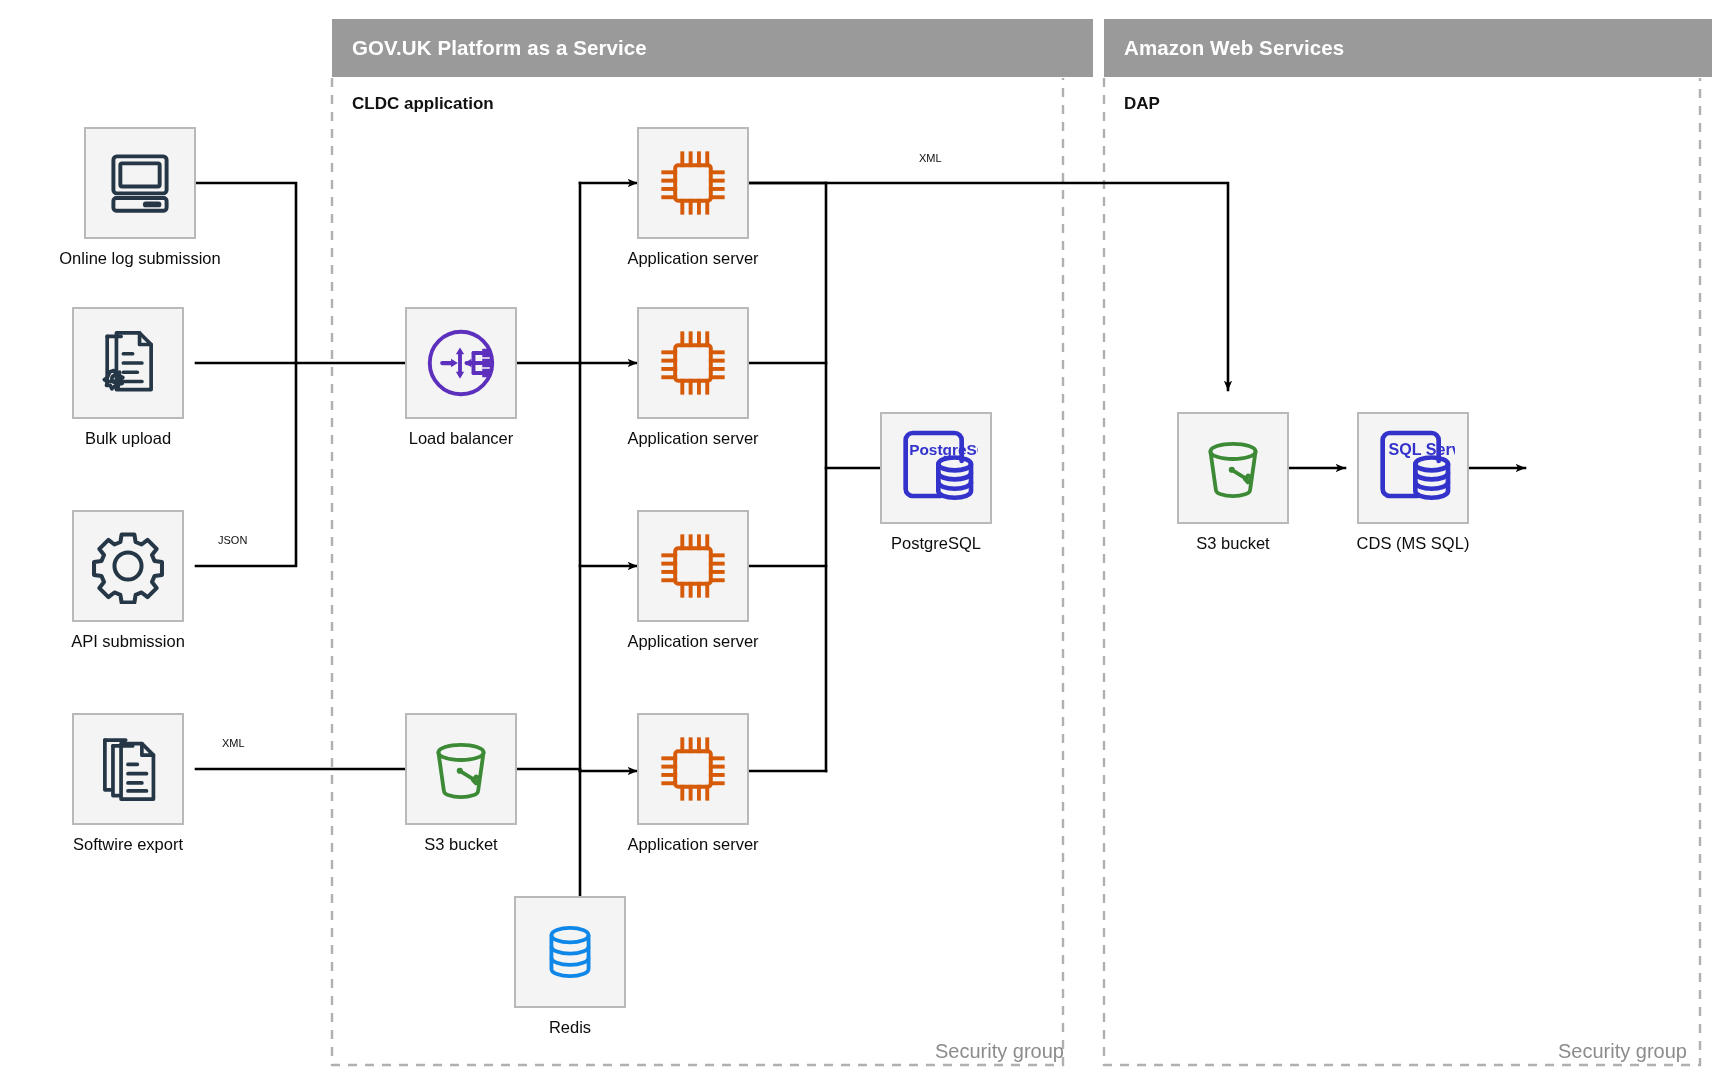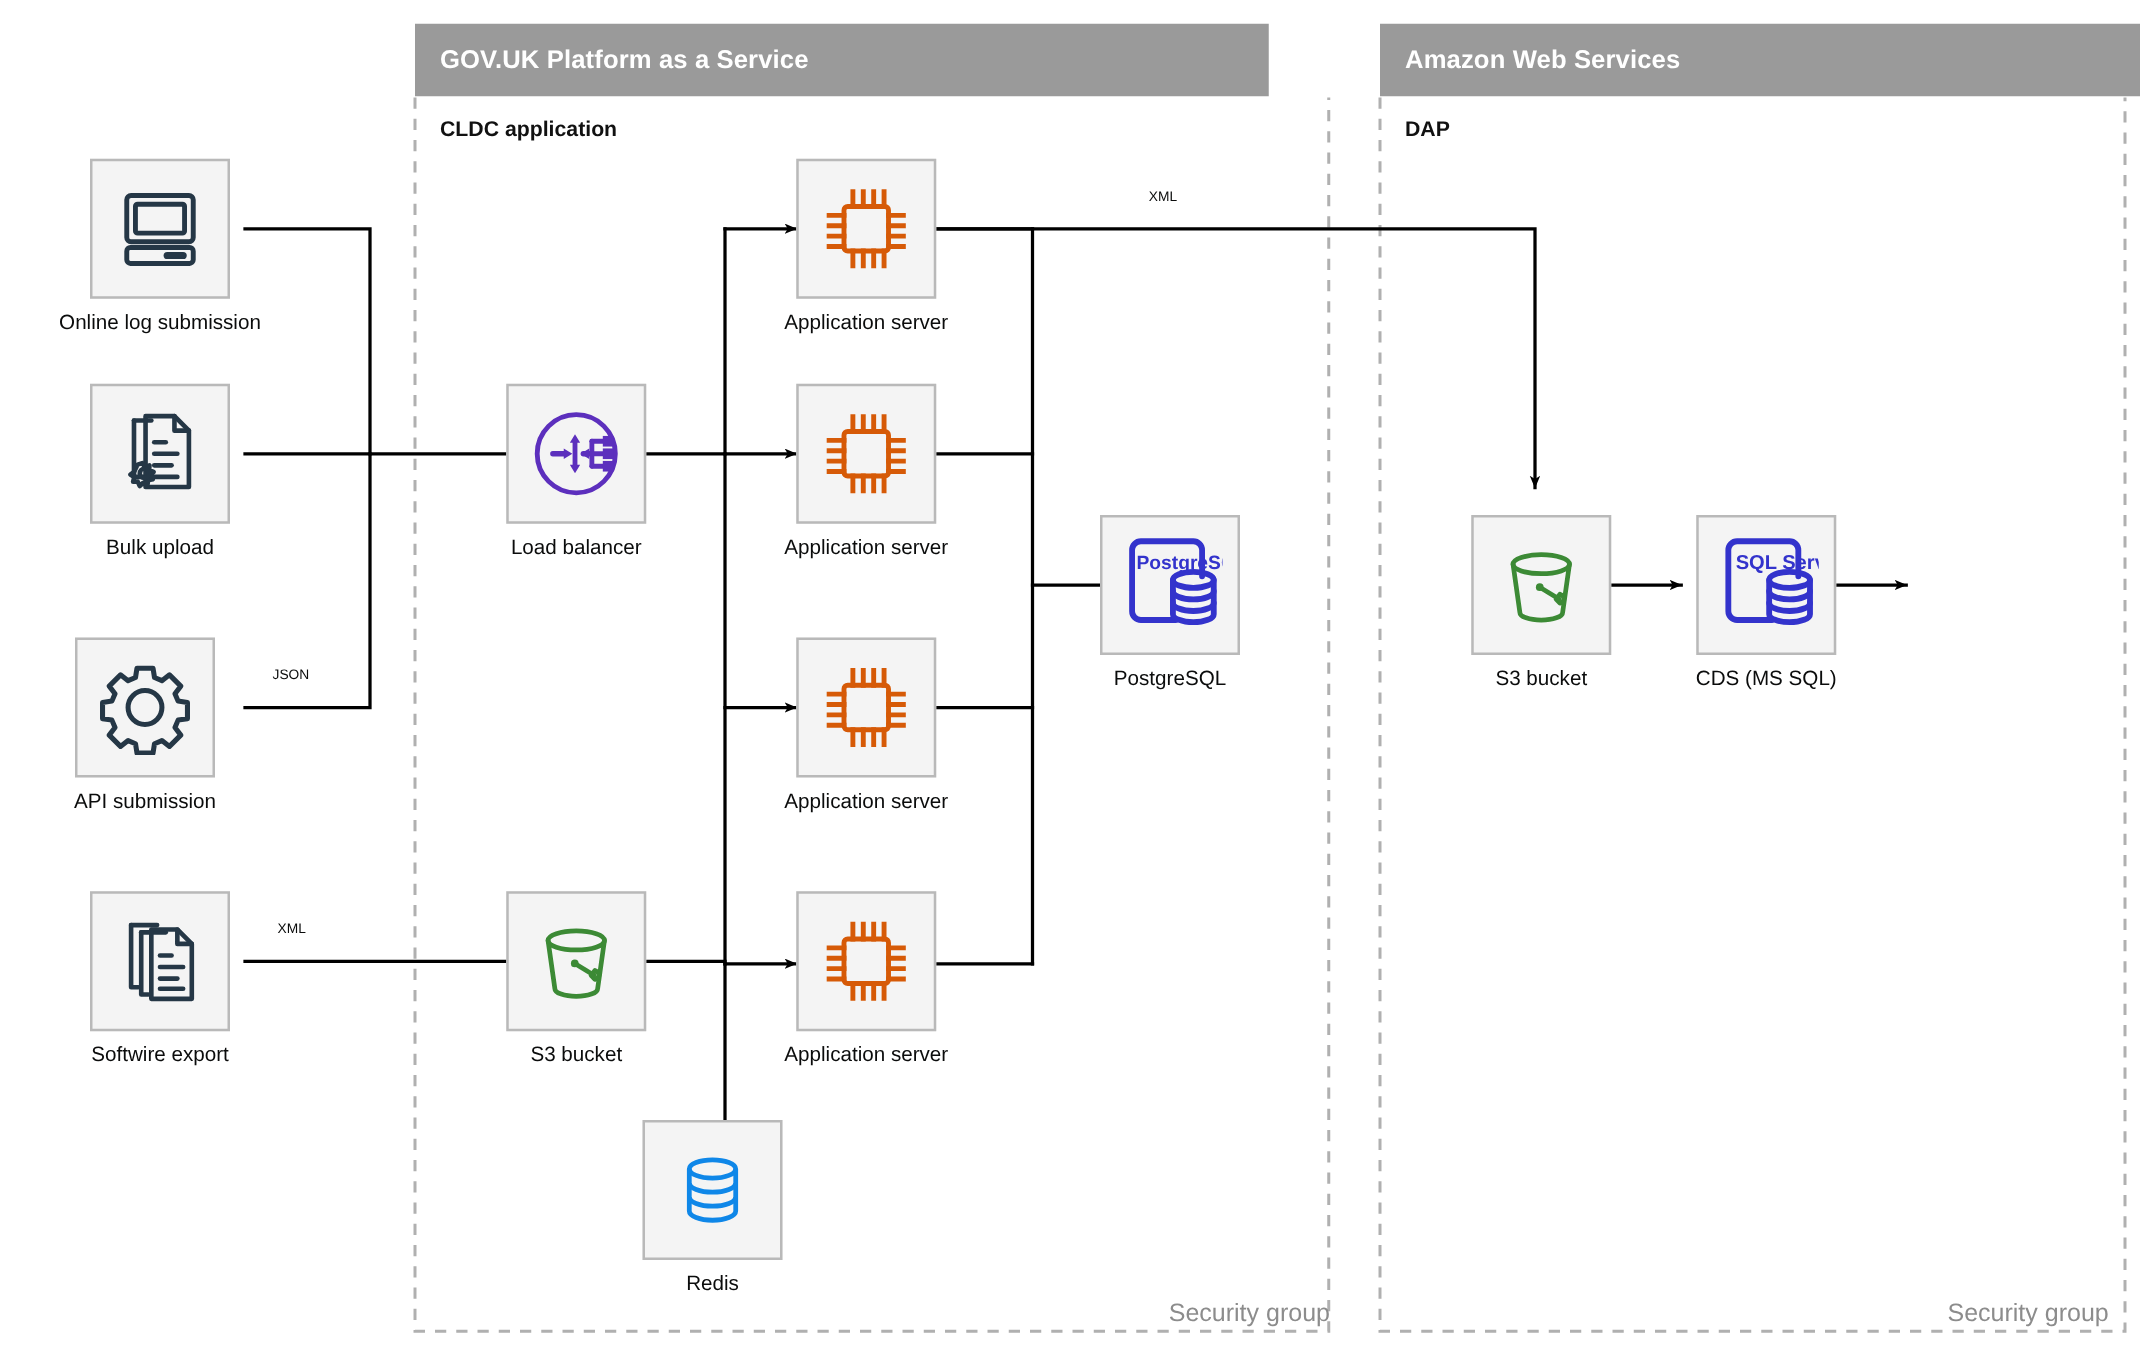--- a/index.html
+++ b/index.html
@@ -60,38 +60,38 @@
       <path d="M826,183 L826,771"></path>
       <path d="M826,468 L935,468" marker-end="url(#arw)"></path>
 
       <path d="M750,183 L1228,183 L1228,390" marker-end="url(#arw)"></path>
 
       <path d="M1289,468 L1345,468" marker-end="url(#arw)"></path>
       <path d="M1469,468 L1525,468" marker-end="url(#arw)"></path>
     </g>
   </svg>
 
-  <div class="zone-header" style="left:332px;top:19px;width:683px;height:58px;">
+  <div class="zone-header" style="left:332px;top:19px;width:761px;height:58px;">
     <span>GOV.UK Platform as a Service</span>
   </div>
   <div class="zone-header" style="left:1104px;top:19px;width:660px;height:58px;">
     <span>Amazon Web Services</span>
   </div>
 
   <div class="zone-sub" style="left:352px;top:94px;">CLDC application</div>
   <div class="zone-sub" style="left:1124px;top:94px;">DAP</div>
 
   <div class="sec-label" style="left:935px;top:1040px;">Security group</div>
   <div class="sec-label" style="left:1558px;top:1040px;">Security group</div>
 
   <div class="edge-label" style="left:218px;top:534px;">JSON</div>
   <div class="edge-label" style="left:222px;top:737px;">XML</div>
   <div class="edge-label" style="left:919px;top:152px;">XML</div>
 
-  <div class="node" style="left:72px;top:127px;text-decoration:underline;">
+  <div class="node" style="left:84px;top:127px;text-decoration:underline;">
     <div class="box">
       <svg width="74" height="74" viewBox="0 0 64 64">
         <g fill="none" stroke="#253746" stroke-width="3.4" stroke-linejoin="round" stroke-linecap="round">
           <rect x="9" y="9" width="46" height="32" rx="3"></rect>
           <rect x="15" y="15" width="34" height="20" rx="1.5"></rect>
           <rect x="9" y="45" width="46" height="11" rx="2.5"></rect>
           <line x1="37" y1="50.5" x2="48" y2="50.5" stroke-width="5"></line>
         </g>
       </svg>
     </div>
@@ -112,21 +112,21 @@
           <line x1="28" y1="40" x2="40" y2="40"></line>
           <line x1="28" y1="48" x2="44" y2="48"></line>
           <path d="M16.5 39.5 l3.2 -1 1.9 2.6 3.1 -1.1 -0.2 3.3 3.1 1.2 -2.3 2.4 1.7 2.8 -3.2 0.6 -0.5 3.3 -2.9 -1.5 -2.4 2.2 -1.4 -3 -3.2 0.1 0.8 -3.2 -2.7 -1.8 2.6 -1.9 Z"></path>
           <circle cx="21.2" cy="45.6" r="3.2"></circle>
         </g>
       </svg>
     </div>
     <div class="cap">Bulk upload</div>
   </div>
 
-  <div class="node" style="left:60px;top:510px;">
+  <div class="node" style="left:72px;top:510px;">
     <div class="box">
       <svg width="76" height="76" viewBox="0 0 64 64">
         <g fill="none" stroke="#253746" stroke-width="3.4" stroke-linejoin="round" stroke-linecap="round">
           <path d="M26.6 5.5 h10.8 l1.0 6.3 5.0 2.1 5.1 -3.9 7.6 7.6 -3.9 5.1 2.1 5.0 6.3 1.0 v10.8 l-6.3 1.0 -2.1 5.0 3.9 5.1 -7.6 7.6 -5.1 -3.9 -5.0 2.1 -1.0 6.3 h-10.8 l-1.0 -6.3 -5.0 -2.1 -5.1 3.9 -7.6 -7.6 3.9 -5.1 -2.1 -5.0 -6.3 -1.0 v-10.8 l6.3 -1.0 2.1 -5.0 -3.9 -5.1 7.6 -7.6 5.1 3.9 5.0 -2.1 Z"></path>
           <circle cx="32" cy="32" r="11.4"></circle>
         </g>
       </svg>
     </div>
     <div class="cap">API submission</div>
   </div>

